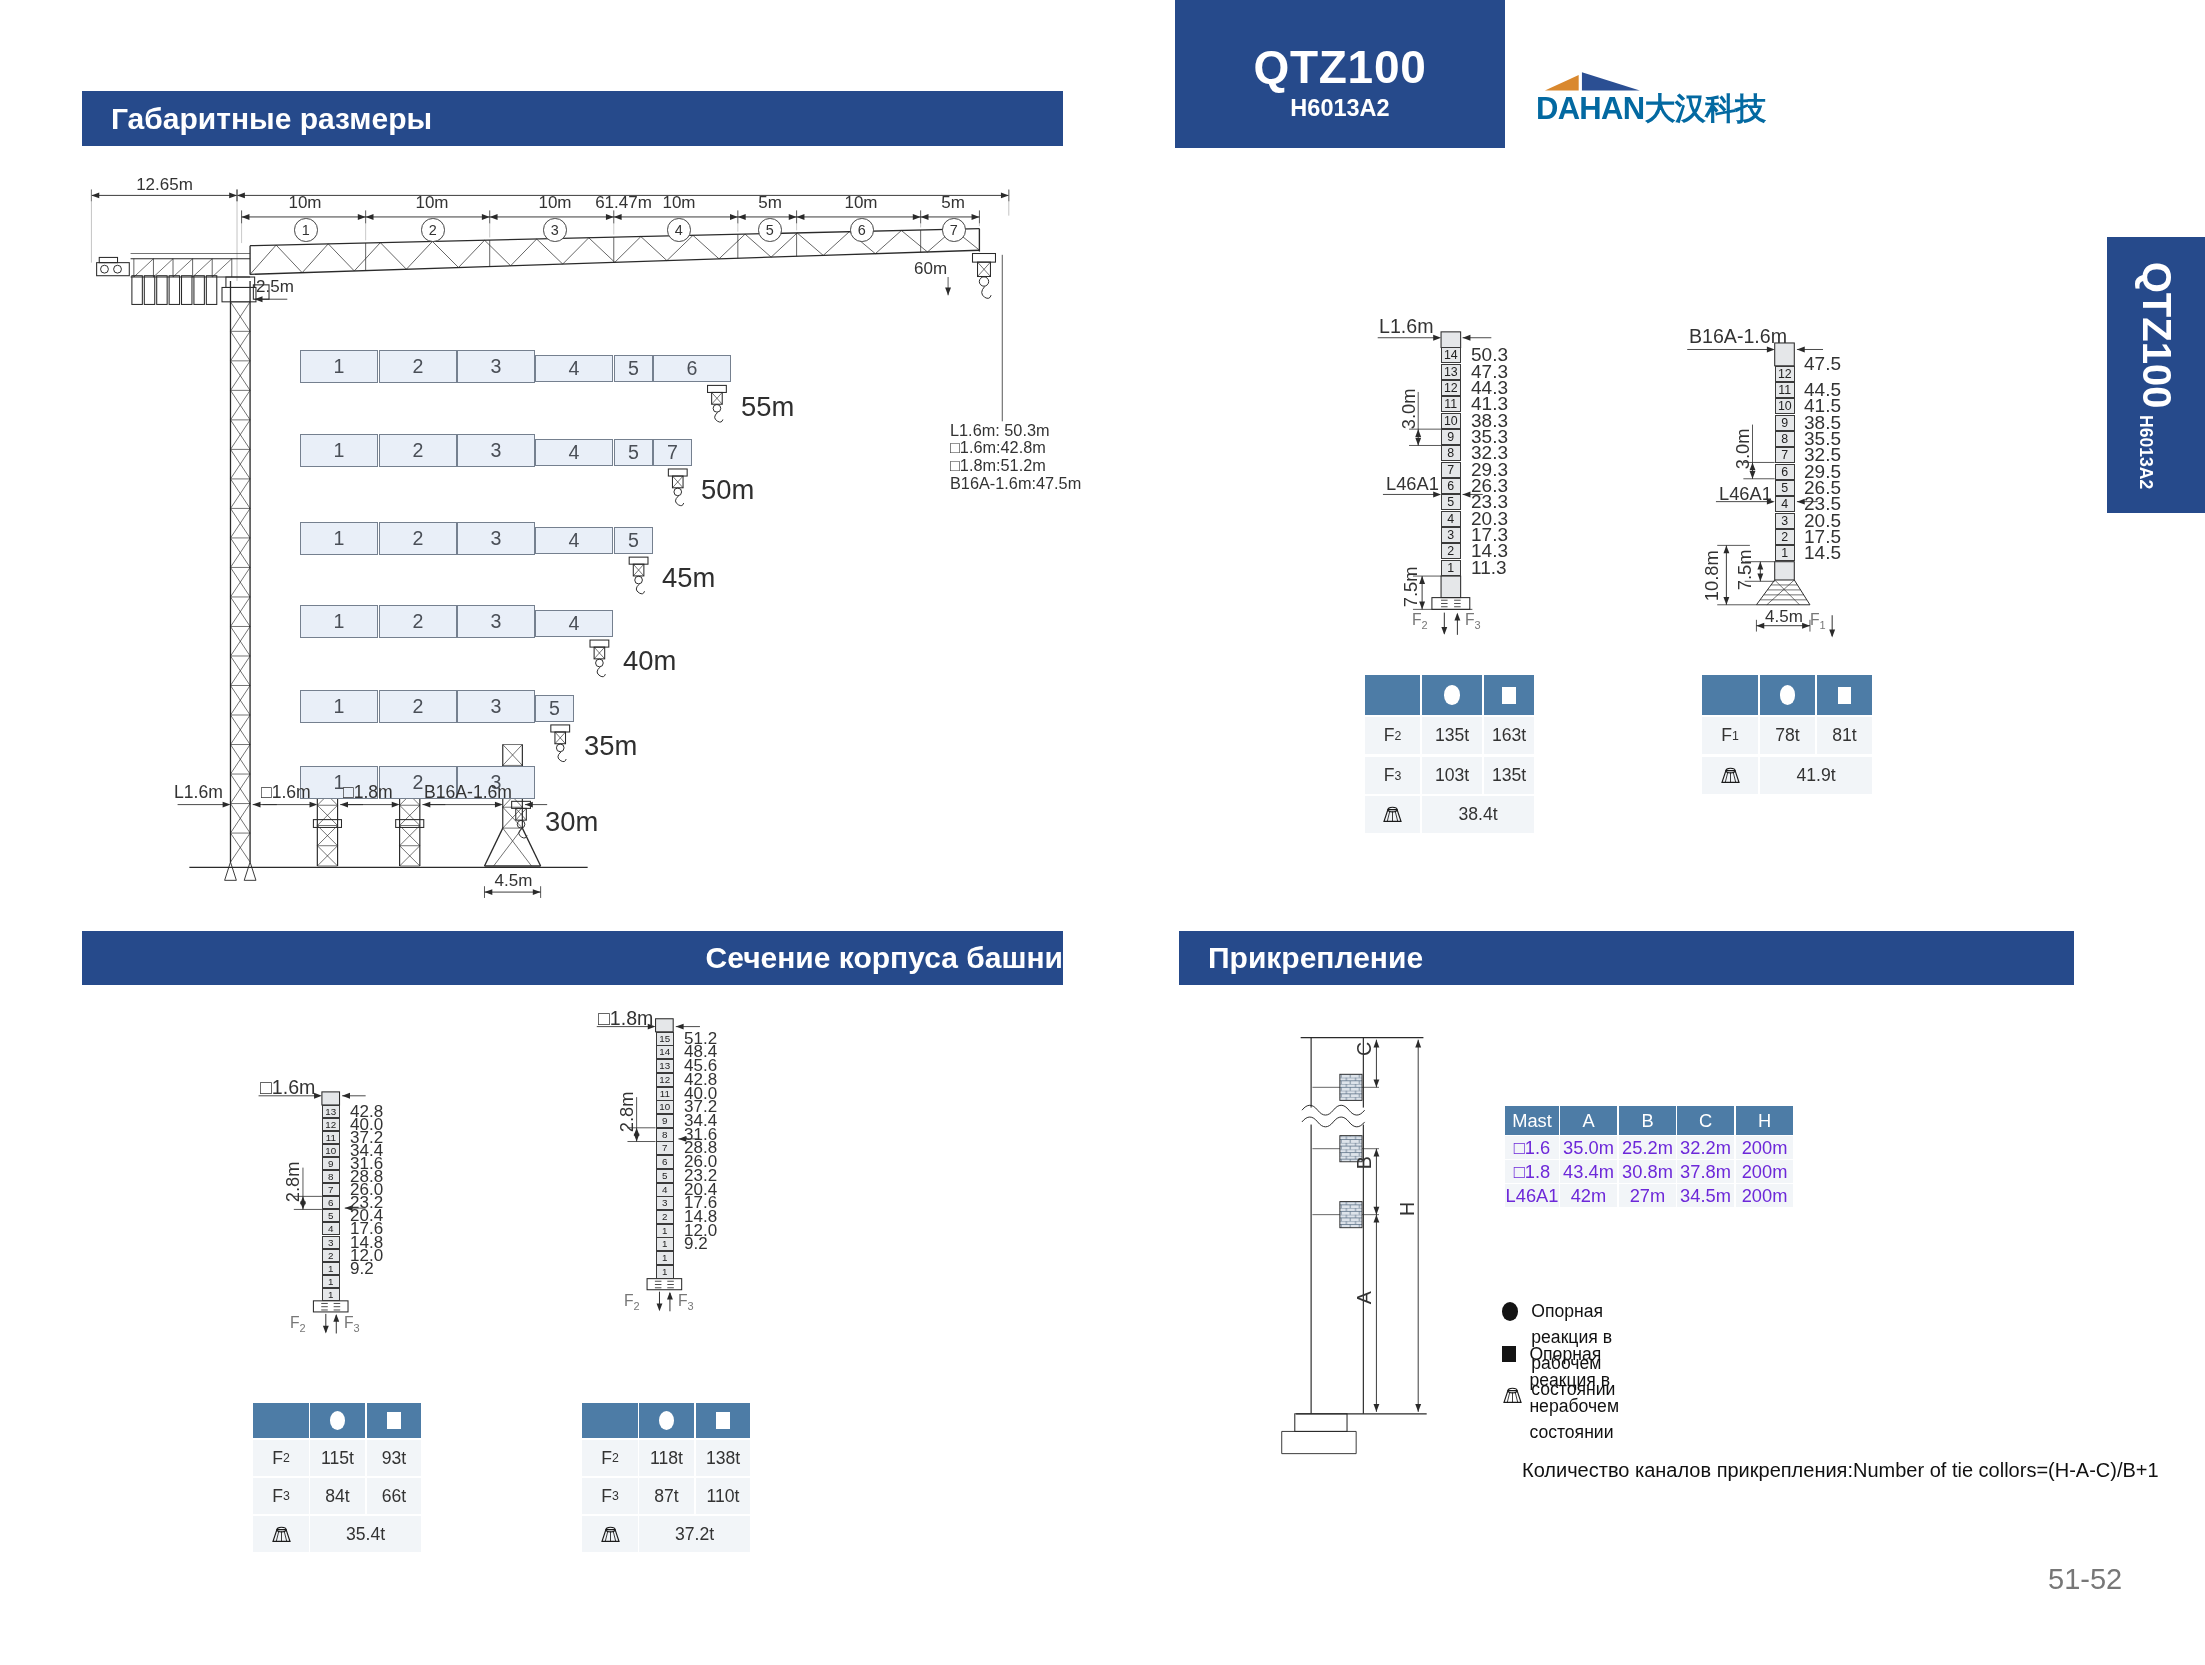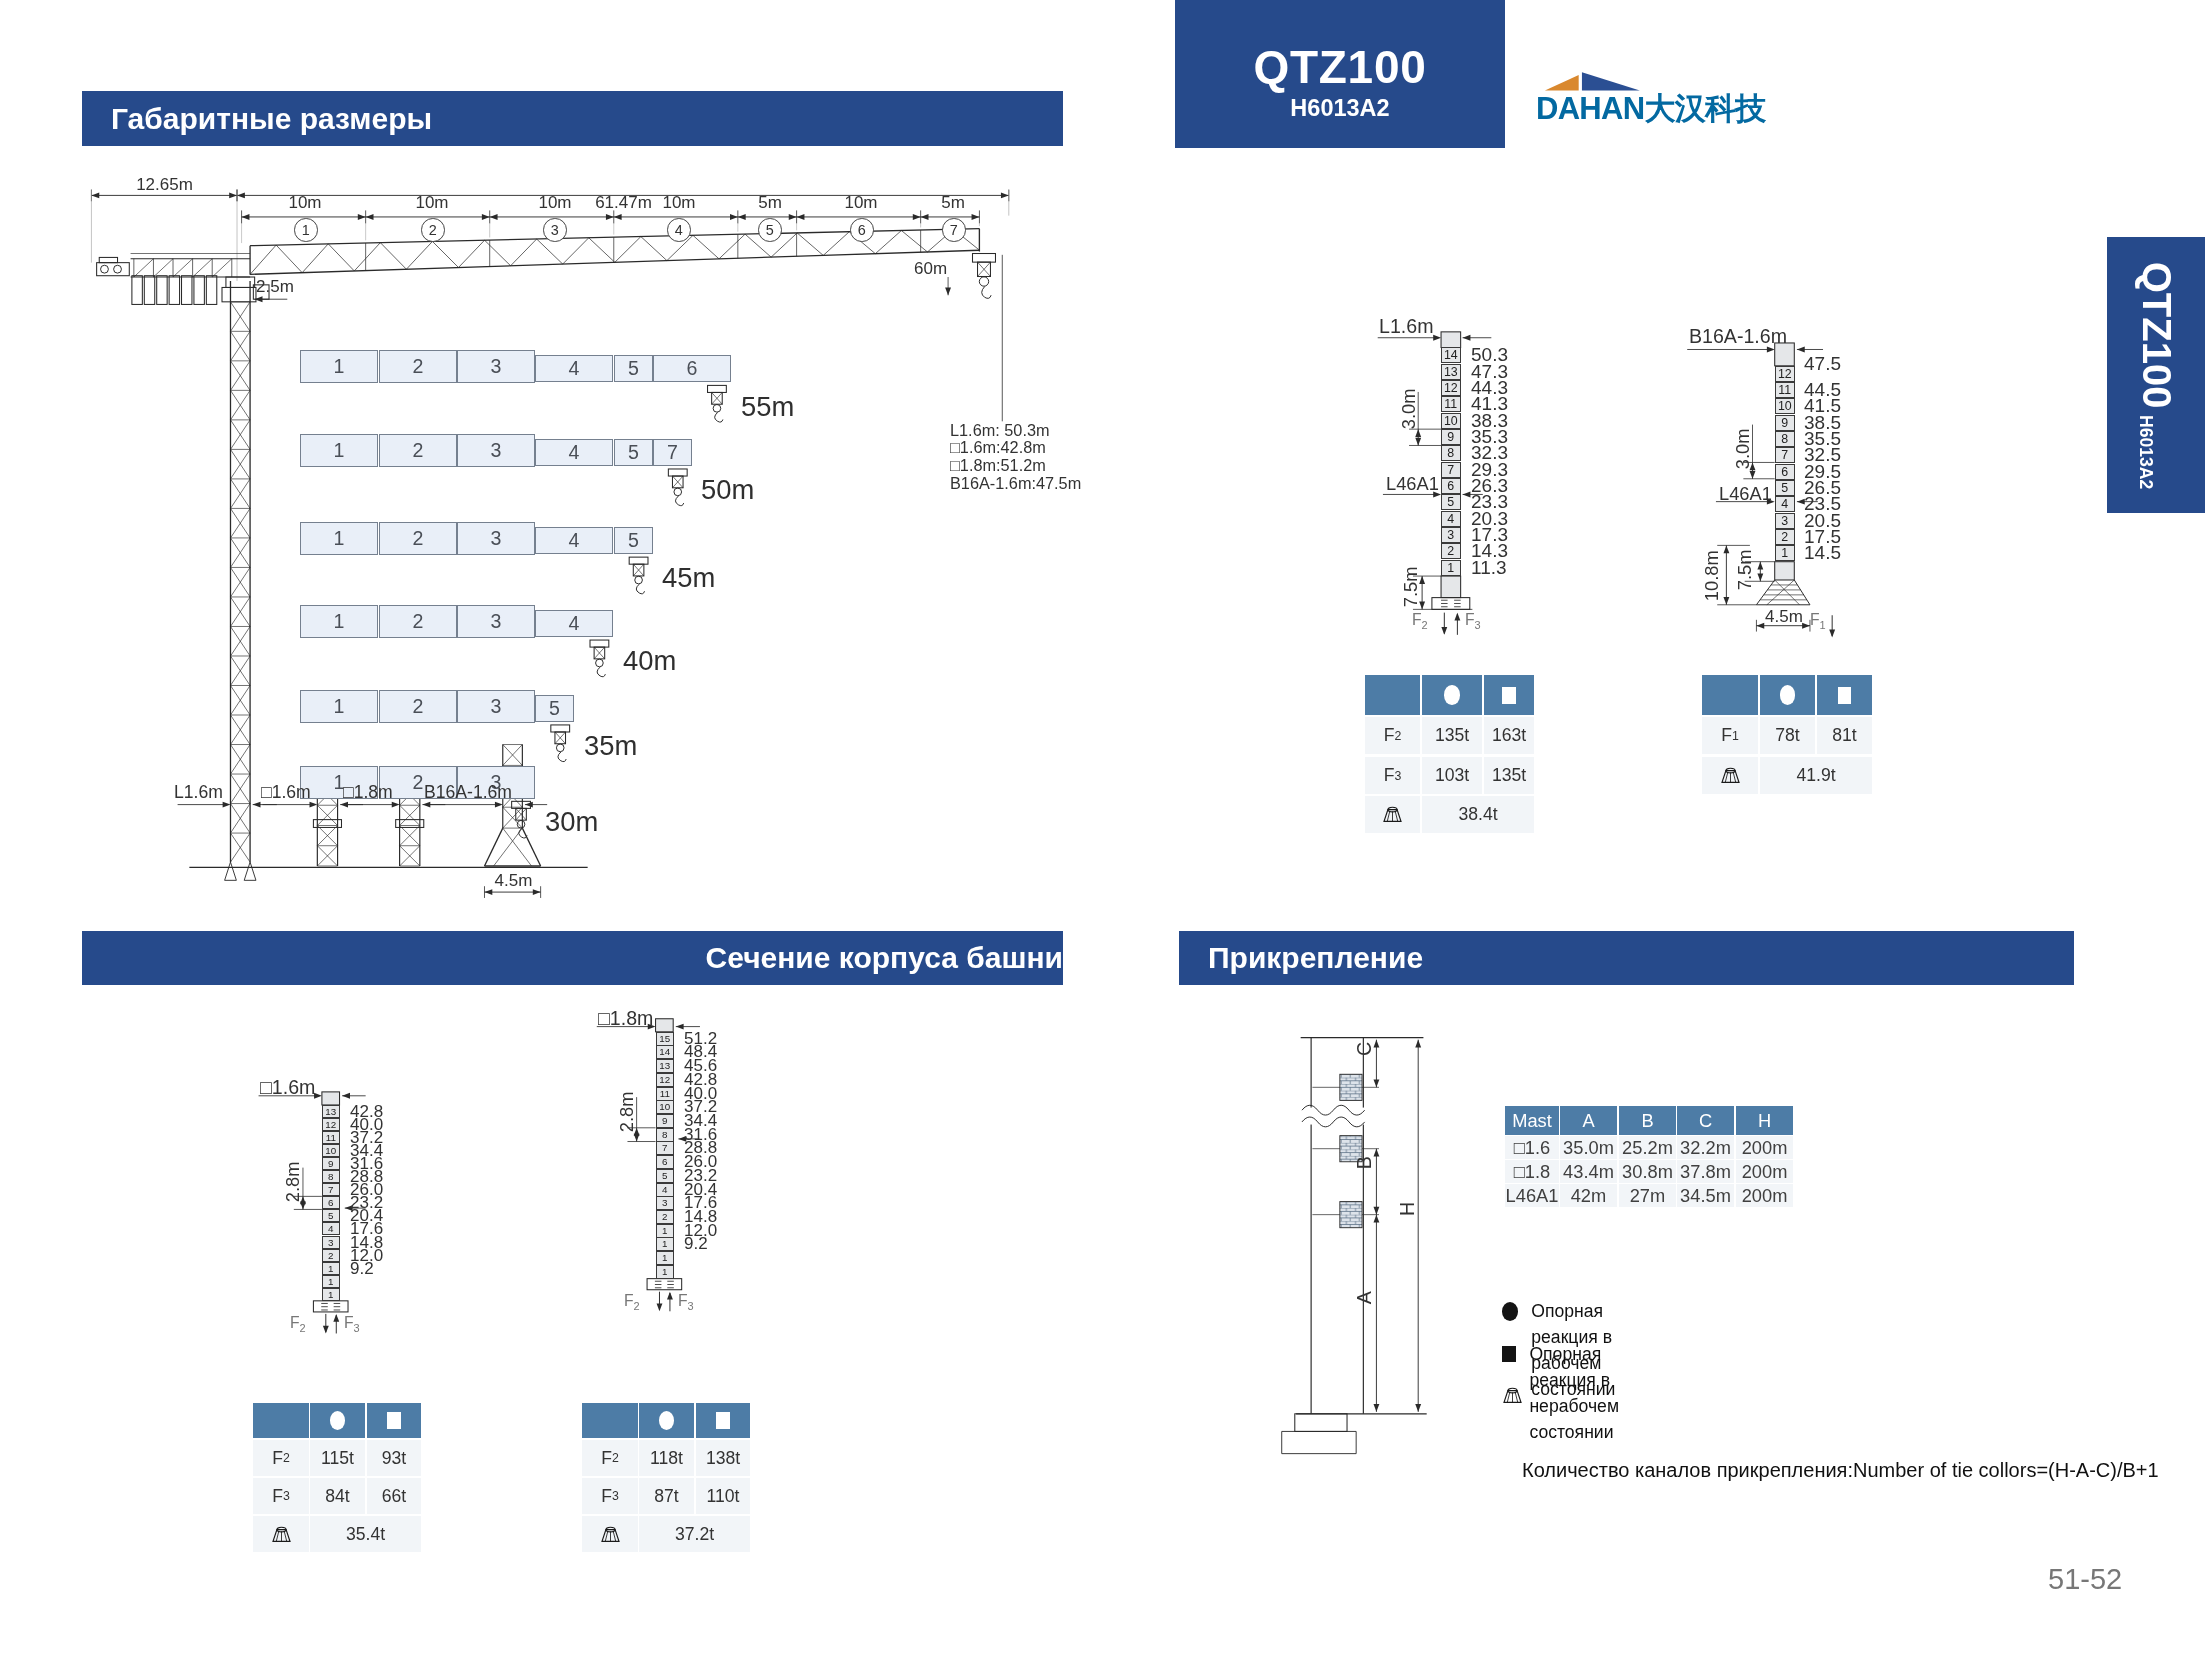--- a/index.html
+++ b/index.html
@@ -26,21 +26,21 @@
   .flab sub,.rt-lab sub{font-size:70%;}
   .notes{position:absolute;font-size:16.3px;color:#333;line-height:17.6px;white-space:nowrap;}
   .rt{position:absolute;}
   .rt-cell{position:absolute;box-sizing:border-box;display:flex;align-items:center;justify-content:center;}
   .rt-th{background:var(--tblue);}
   .rt-td{background:var(--cell);font-size:17.6px;color:#333;}
   .rt-lab{background:var(--cell);font-size:17.6px;color:#333;}
   .circ-ic{width:15.7px;height:19.6px;background:#fff;border-radius:50%;}
   .sq-ic{width:13.7px;height:17px;background:#fff;}
   .at-th{background:var(--tblue);color:#fff;font-size:18.3px;}
-  .at-td{background:var(--cell);font-size:18.3px;color:#404040;}
+  .at-td{background:var(--cell);font-size:18.3px;color:#6d28d9;}
   .legend-item{position:absolute;display:flex;gap:13px;align-items:flex-start;}
   .legend-txt{font-size:17.6px;color:#111;line-height:26px;max-width:535px;}
   .lg-circ{width:16.3px;height:19px;background:#141414;border-radius:50%;margin-top:3.9px;flex:0 0 auto;}
   .lg-sq{width:14.4px;height:16.3px;background:#141414;margin-top:5.2px;flex:0 0 auto;}
   .model-box{position:absolute;left:1175px;top:0;width:330px;height:148px;background:var(--blue);
        color:#fff;text-align:center;}
   .mb-model{font-size:46px;font-weight:bold;margin-top:40px;letter-spacing:0.7px;}
   .mb-variant{font-size:23.5px;font-weight:bold;margin-top:1.3px;}
   .side-tab{position:absolute;left:2107px;top:237px;width:99px;height:276px;background:var(--blue);overflow:hidden;}
   .side-tab-inner{position:absolute;left:-89px;top:89px;width:276px;height:99px;transform:rotate(90deg);

